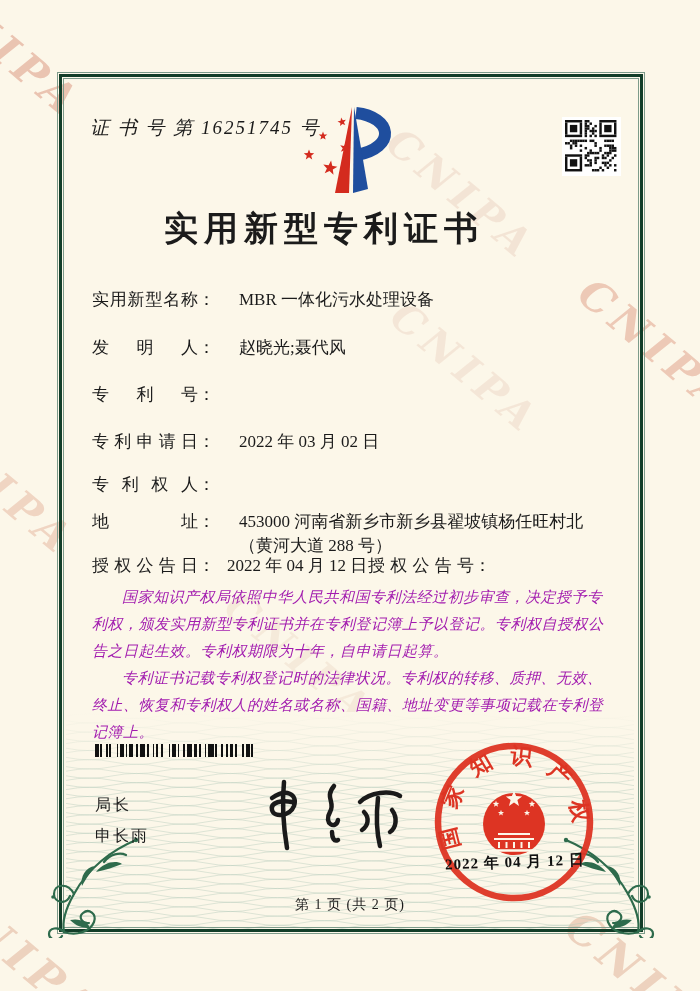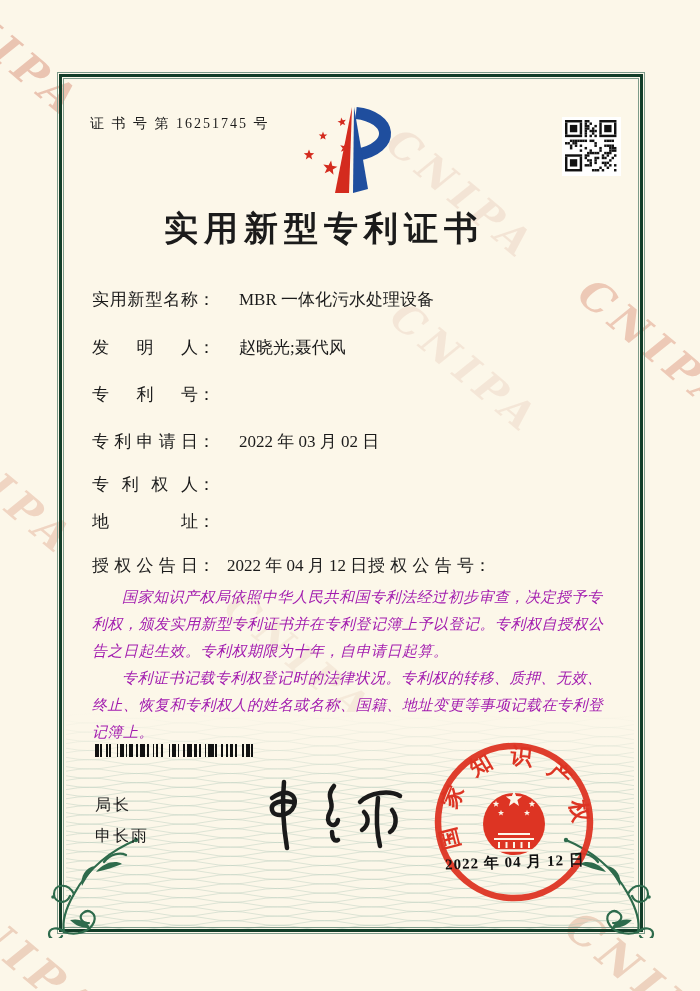--- a/index.html
+++ b/index.html
@@ -21,21 +21,21 @@
   
   .frame{position:absolute;left:57px;top:72px;width:586px;height:860px;border:1px solid #7d9b8a;}
   .frame-mid{position:absolute;inset:1px;border:3px solid #123d28;}
   .frame-in{position:absolute;inset:1px;border:1px solid #7d9b8a;}
 
   
   .waves{position:absolute;left:66px;top:712px;width:568px;height:218px;}
   .wavefade{position:absolute;left:66px;top:712px;width:568px;height:70px;
             background:linear-gradient(#fcf7e9,rgba(252,247,233,0));}
 
-  .certno{position:absolute;left:90px;top:115px;font-size:14px;letter-spacing:2px;}
+  .certno{position:absolute;left:90px;top:115px;font-size:19px;letter-spacing:2px;font-style:italic;}
   .logo{position:absolute;left:293px;top:103px;}
   .qr{position:absolute;left:562px;top:117px;width:59px;height:59px;background:#fff;}
   .title{position:absolute;left:16px;top:206px;width:616px;text-align:center;
          font-size:34px;font-weight:bold;letter-spacing:6px;}
 
   .row{position:absolute;left:92px;width:522px;font-size:17px;display:flex;align-items:flex-start;line-height:24px;}
   .jlabel{display:inline-flex;justify-content:space-between;width:106px;flex:none;}
   .colon{flex:none;margin-right:12px;}
   .rv{flex:1;margin-left:12px;}
   .rvwrap{max-width:398px;}
@@ -350,20 +350,21 @@
         <span>人</span>
       </span>
       <span class="colon">：</span>
   </div>
   <div class="row r6">
     <span class="jlabel">
         <span>地</span>
         <span>址</span>
       </span>
       <span class="colon">：</span>
+      <span class="rv rvwrap">453000 河南省新乡市新乡县翟坡镇杨任旺村北（黄河大道 288 号）</span>
   </div>
   <div class="row r7" style="position:absolute;">
     <span class="grp">
       <span class="jlabel">
           <span>授</span>
           <span>权</span>
           <span>公</span>
           <span>告</span>
           <span>日</span>
         </span>
@@ -490,14 +491,15 @@
       <path d="M69,104 v6"></path>
         <path d="M76.5,104 v6"></path>
         <path d="M84,104 v6"></path>
         <path d="M91.5,104 v6"></path>
         <path d="M99,104 v6"></path>
       <path d="M62,112.5 h44" stroke-width="2.6"></path>
     </g>
   </svg>
   <div class="sealdate">2022 年 04 月 12 日</div>
 
+  <div class="pageinfo">第 1 页 (共 2 页)</div>
 
 </div>
 
 </body></html>

